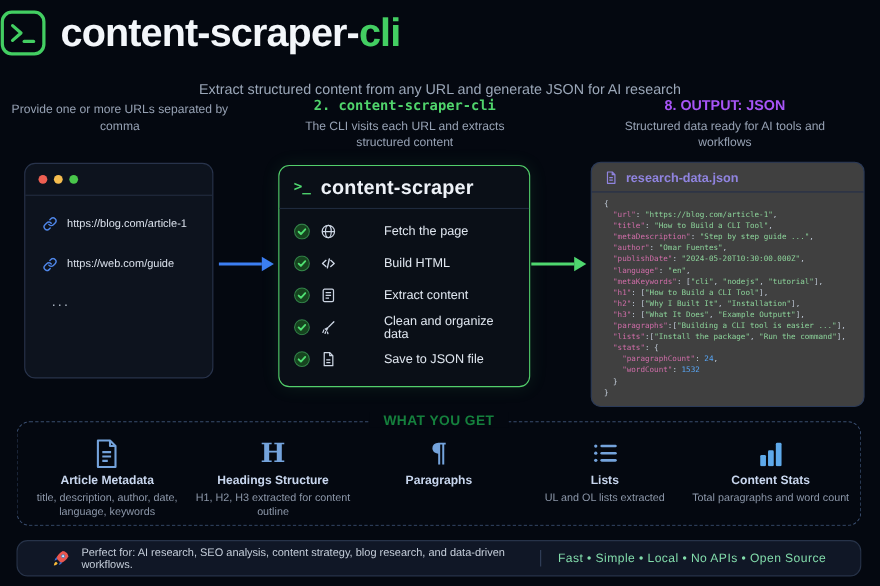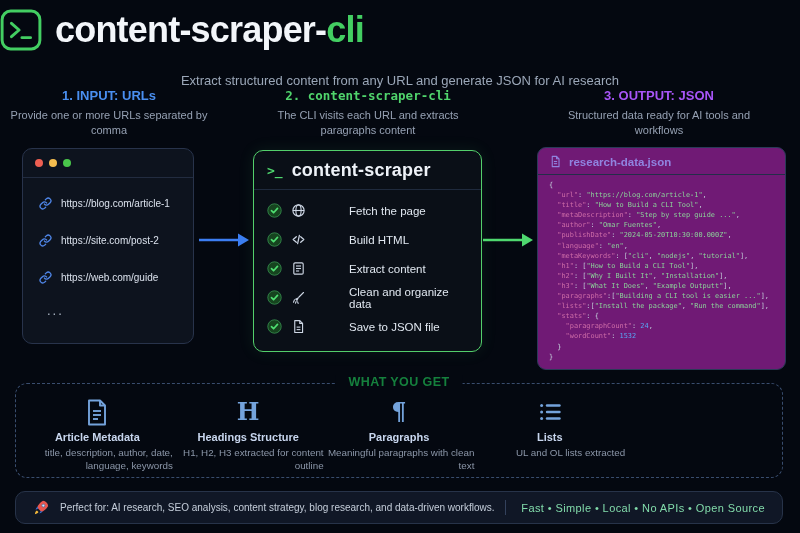--- a/index.html
+++ b/index.html
@@ -46,21 +46,21 @@
   .t-title{ font-size:18px; font-weight:bold; color:#eef2f8; letter-spacing:0.2px; }
   .steps{ padding:11px 13px 0; }
   .step{ display:flex; align-items:center; gap:9px; height:19px; margin-bottom:10px; }
   .step .check{ width:15px; height:15px; flex:none; display:flex; }
   .step .step-icon{ width:15px; height:15px; flex:none; display:flex; align-items:center; justify-content:center; }
   .step .step-icon svg{ width:15px; height:15px; }
   .step-label{ font-size:11.5px; color:#e0e7f0;padding-left:34px; }
 
   
   .jsonpanel{ position:absolute; left:537px; top:147px; width:249px; height:223px;
-    background:#701a75; border:1.5px solid #2b3a58; border-radius:9px; }
+    background:#404040; border:1.5px solid #2b3a58; border-radius:9px; }
   .j-header{ display:flex; align-items:center; gap:7px; padding:7px 11px 6px; border-bottom:1px solid #232e49; }
   .j-header svg{ width:13px; height:13px; }
   .j-filename{ font-size:11.5px; font-weight:bold; color:#9084e0; }
   .code{ padding:5px 11px 0; font-family:"DejaVu Sans Mono", monospace; font-size:6.9px; line-height:10.1px; }
   .code-line{ white-space:pre; }
   .tok-k{ color:#cf6da8; } .tok-s{ color:#8cd39a; } .tok-n{ color:#58a6f5; } .tok-p{ color:#c3cdda; }
 
   
   .arrow{ position:absolute; width:52px; height:18px; }
   #arrow-blue{ left:198px; top:231px; }
@@ -71,26 +71,26 @@
     border:1.5px dashed #394d6e; border-radius:12px; }
   .wyg-title{ position:absolute; top:-9px; left:50%; transform:translateX(-50%);
     background:#040810; padding:0 13px; font-size:12.5px; font-weight:bold;
     color:#15803d; letter-spacing:0.4px; white-space:nowrap; }
   .features{ display:grid; grid-template-columns:repeat(5,1fr); padding:14px 6px 0; }
   .feature{ text-align:center; }
   .f-icon{ height:28px; display:flex; align-items:center; justify-content:center; }
   .f-icon svg{ display:block; }
   .glyph-serif{ font-family:"DejaVu Serif", serif; font-weight:bold; font-size:24px; color:#74a3dc; line-height:1; }
   .f-title{ margin-top:5px; font-size:11px; font-weight:bold; color:#c8d6ee; }
-  .f-desc{ margin-top:3px; font-size:9.8px; color:#8c97a9; line-height:1.35; max-width:152px; margin-left:auto; margin-right:auto;text-align:right; }
+  .f-desc{ margin-top:3px; font-size:9.8px; color:#8c97a9; line-height:1.35; max-width:152px; margin-left:auto; margin-right:auto; }
 
   
   .footerbar{ position:absolute; left:15px; top:491px; width:768px; height:33px;
     background:#101726; border:1px solid #273349; border-radius:10px;
-    display:flex; align-items:center; padding:0 17px; }
+    display:flex; align-items:center; padding:0 31px; }
   .footerbar .rocket{ width:17px; height:17px; flex:none; }
   .f-left{ margin-left:10px; font-size:10px; color:#c5ceda; }
   .f-div{ margin-left:auto; width:1px; height:15px; background:#33415c; }
   .f-right{ margin-left:15px; font-size:11px; color:#82dcab; letter-spacing:0.4px; white-space:nowrap; }
 </style>
 </head>
 <body>
 
 <div class="stage">
 
@@ -98,56 +98,46 @@
     <svg class="logo-svg" viewBox="0 0 44 44">
       <rect x="2.2" y="2.2" width="39.6" height="39.6" rx="9" fill="none" stroke="#43ce62" stroke-width="3.1"></rect>
       <path d="M12 15 L20 22 L12 29" fill="none" stroke="#43ce62" stroke-width="3.1" stroke-linecap="round" stroke-linejoin="round"></path>
       <line x1="23" y1="30" x2="32" y2="30" stroke="#43ce62" stroke-width="3.1" stroke-linecap="round"></line>
     </svg>
     <h1><span>content-scraper-</span><span class="accent">cli</span></h1>
   </div>
   <div class="tagline">Extract structured content from any URL and generate JSON for AI research</div>
 
   <div class="col-head" id="head-input">
-    <div class="col-heading">1. INPUT: URLs</div>
     <div class="col-desc">Provide one or more URLs separated by comma</div>
   </div>
   <div class="col-head" id="head-cli">
     <div class="col-heading">2. content-scraper-cli</div>
-    <div class="col-desc">The CLI visits each URL and extracts paragraphs content</div>
+    <div class="col-desc">The CLI visits each URL and extracts structured content</div>
   </div>
   <div class="col-head" id="head-output">
-    <div class="col-heading">3. OUTPUT: JSON</div>
+    <div class="col-heading">8. OUTPUT: JSON</div>
     <div class="col-desc">Structured data ready for AI tools and workflows</div>
   </div>
 
   <div class="window">
     <div class="titlebar">
       <span class="dot" style="background: rgb(238, 95, 82);"></span>
       <span class="dot" style="background: rgb(245, 189, 79);"></span>
       <span class="dot" style="background: rgb(73, 198, 75);"></span>
     </div>
     <div class="url-list">
         <div class="url-row">
           <span style="width: 13px; height: 13px; display: flex; flex: 0 0 auto;">
             <svg viewBox="0 0 24 24" fill="none" stroke="#4f86e8" stroke-width="2.4" stroke-linecap="round" stroke-linejoin="round">
               <path d="M10 13a5 5 0 0 0 7.54.54l3-3a5 5 0 0 0-7.07-7.07l-1.72 1.71"></path>
               <path d="M14 11a5 5 0 0 0-7.54-.54l-3 3a5 5 0 0 0 7.07 7.07l1.71-1.71"></path>
             </svg>
           </span>
           <span class="url-text">https://blog.com/article-1</span>
-        </div>
-        <div class="url-row">
-          <span style="width: 13px; height: 13px; display: flex; flex: 0 0 auto;">
-            <svg viewBox="0 0 24 24" fill="none" stroke="#4f86e8" stroke-width="2.4" stroke-linecap="round" stroke-linejoin="round">
-              <path d="M10 13a5 5 0 0 0 7.54.54l3-3a5 5 0 0 0-7.07-7.07l-1.72 1.71"></path>
-              <path d="M14 11a5 5 0 0 0-7.54-.54l-3 3a5 5 0 0 0 7.07 7.07l1.71-1.71"></path>
-            </svg>
-          </span>
-          <span class="url-text">https://site.com/post-2</span>
         </div>
         <div class="url-row">
           <span style="width: 13px; height: 13px; display: flex; flex: 0 0 auto;">
             <svg viewBox="0 0 24 24" fill="none" stroke="#4f86e8" stroke-width="2.4" stroke-linecap="round" stroke-linejoin="round">
               <path d="M10 13a5 5 0 0 0 7.54.54l3-3a5 5 0 0 0-7.07-7.07l-1.72 1.71"></path>
               <path d="M14 11a5 5 0 0 0-7.54-.54l-3 3a5 5 0 0 0 7.07 7.07l1.71-1.71"></path>
             </svg>
           </span>
           <span class="url-text">https://web.com/guide</span>
         </div>
@@ -309,35 +299,45 @@
             <span class="glyph-serif">H</span>
           </div>
           <div class="f-title">Headings Structure</div>
           <div class="f-desc">H1, H2, H3 extracted for content outline</div>
         </div>
         <div class="feature">
           <div class="f-icon">
             <span class="glyph-serif">¶</span>
           </div>
           <div class="f-title">Paragraphs</div>
-          <div class="f-desc">Meaningful paragraphs with clean text</div>
         </div>
         <div class="feature">
           <div class="f-icon">
             <svg width="26" height="24" viewBox="0 0 24 24" fill="none" stroke="#74a3dc" stroke-width="2.4" stroke-linecap="round">
               <line x1="9" y1="5.5" x2="21.5" y2="5.5"></line>
               <line x1="9" y1="12" x2="21.5" y2="12"></line>
               <line x1="9" y1="18.5" x2="21.5" y2="18.5"></line>
               <circle cx="3.6" cy="5.5" r="1.5" fill="#74a3dc" stroke="none"></circle>
               <circle cx="3.6" cy="12" r="1.5" fill="#74a3dc" stroke="none"></circle>
               <circle cx="3.6" cy="18.5" r="1.5" fill="#74a3dc" stroke="none"></circle>
             </svg>
           </div>
           <div class="f-title">Lists</div>
           <div class="f-desc">UL and OL lists extracted</div>
+        </div>
+        <div class="feature">
+          <div class="f-icon">
+            <svg width="25" height="23" viewBox="0 0 24 22" fill="#5ea9ea">
+              <rect x="3" y="12" width="5" height="10" rx="1.2"></rect>
+              <rect x="9.8" y="8" width="5" height="14" rx="1.2"></rect>
+              <rect x="16.6" y="1.5" width="5" height="20.5" rx="1.2"></rect>
+            </svg>
+          </div>
+          <div class="f-title">Content Stats</div>
+          <div class="f-desc">Total paragraphs and word count</div>
         </div>
       </div>
   </div>
 
   <div class="footerbar">
     <svg class="rocket" viewBox="0 0 24 24">
       <path d="M14.2 2.6c3.8.4 6.8 3.4 7.2 7.2-2.2 4-5.6 7-9.4 8.4l-6.2-6.2C7.2 8.2 10.2 4.8 14.2 2.6z" fill="#e8564f"></path>
       <circle cx="14.6" cy="9.3" r="2" fill="#cfe7ff" stroke="#2b6fb0" stroke-width="0.9"></circle>
       <path d="M7 13.6 3.6 15.2c.8-2.7 1.7-3.8 3.2-4.4z" fill="#3b6fd4"></path>
       <path d="M10.6 17.2 9 20.6c2.7-.8 3.8-1.7 4.4-3.2z" fill="#3b6fd4"></path>

